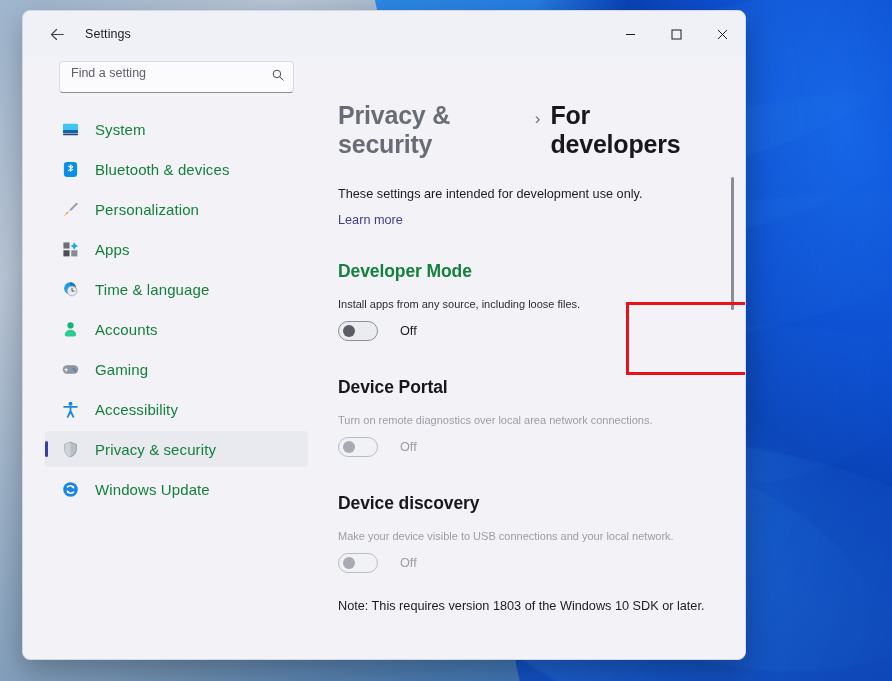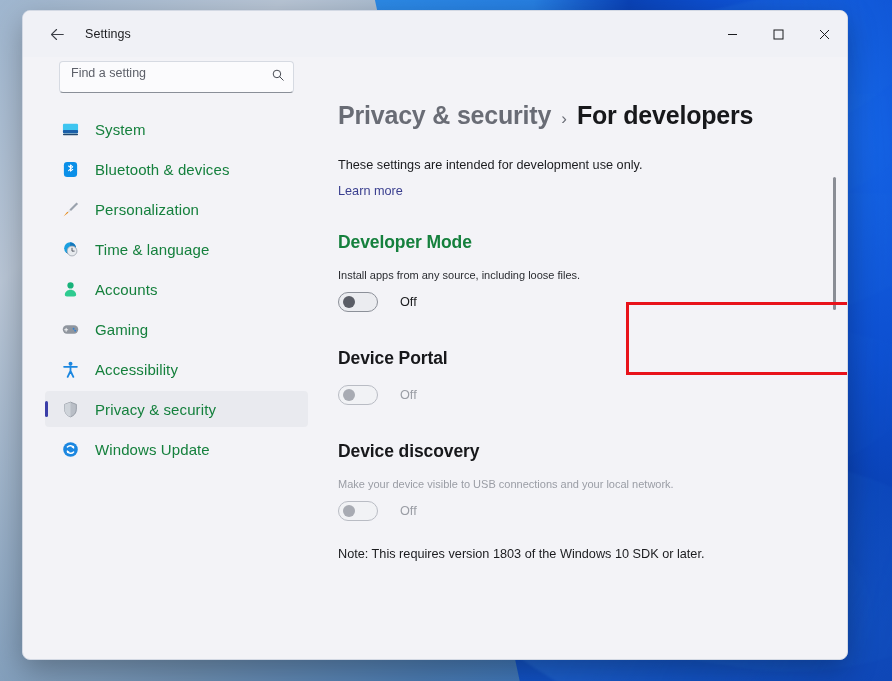--- a/index.html
+++ b/index.html
@@ -52,21 +52,21 @@
     border-radius: 50%;
     transform: rotate(-35deg);
     filter: blur(1px);
   }
 
   
   #window {
     position: absolute;
     left: 22px;
     top: 10px;
-    width: 826px;
+    width: 724px;
     height: 650px;
     background: #f3f3f7;
     border-radius: 8px;
     border: 1px solid #d3d9e4;
     box-shadow: 0 10px 30px rgba(0,0,0,0.28);
     overflow: hidden;
     display: flex;
     flex-direction: column;
   }
 
@@ -368,20 +368,31 @@
             <svg width="17" height="17" viewBox="0 0 18 18">
               <path d="M15.4 1.6 7.9 9.1l1.6 1.6 7.5-7.5z" fill="#9aa2ad"></path>
               <path d="M7.6 9.4 6 11l1.3 1.3 1.6-1.6z" fill="#d8dce1"></path>
               <path d="M5.6 11.4 1.6 16.4l5-4 .3-.3z" fill="#f0a33c"></path>
               <path d="M5.9 11.7 2.4 15.6l3.9-3.4z" fill="#d97f1f"></path>
             </svg>
           </span>
           <span class="nav-label">Personalization</span>
         </div>
 
+        <div class="nav-item">
+          <span class="nav-icon">
+            <svg width="17" height="17" viewBox="0 0 18 18">
+              <rect x="1.5" y="1.5" width="6.5" height="6.5" fill="#6a6f78"></rect>
+              <rect x="1.5" y="9.8" width="6.5" height="6.5" fill="#4b5059"></rect>
+              <rect x="9.8" y="9.8" width="6.5" height="6.5" fill="#868c96"></rect>
+              <path d="M13 1.3l1.4 2.6 2.6 1.4-2.6 1.4L13 9.3l-1.4-2.6L9 5.3l2.6-1.4z" fill="#17a6e0"></path>
+            </svg>
+          </span>
+          <span class="nav-label">Apps</span>
+        </div>
 
         <div class="nav-item">
           <span class="nav-icon">
             <svg width="17" height="17" viewBox="0 0 18 18">
               <circle cx="8.6" cy="7.6" r="6.3" fill="#1a9fe0"></circle>
               <path d="M8.6 1.3a6.3 6.3 0 0 1 0 12.6 6.3 6.3 0 0 1-4.5-1.9c3.4-.5 5-3.3 4.5-10.7z" fill="#1277bd"></path>
               <circle cx="10.6" cy="10.6" r="5.2" fill="#e7eaee" stroke="#9aa2ad" stroke-width=".8"></circle>
               <path d="M10.6 7.6v3.1h2.3" fill="none" stroke="#4b5059" stroke-width="1" stroke-linecap="round"></path>
             </svg>
           </span>
@@ -461,20 +472,21 @@
         <div class="toggle-row">
           <div class="toggle">
             <div class="knob"></div>
           </div>
           <span class="toggle-label">Off</span>
         </div>
       </div>
 
       <div class="section dimmed" style="margin-top:36px;">
         <div class="section-title">Device Portal</div>
+        <div class="section-desc">Turn on remote diagnostics over local area network connections.</div>
         <div class="toggle-row">
           <div class="toggle">
             <div class="knob"></div>
           </div>
           <span class="toggle-label">Off</span>
         </div>
       </div>
 
       <div class="section dimmed" style="margin-top:36px;">
         <div class="section-title">Device discovery</div>

